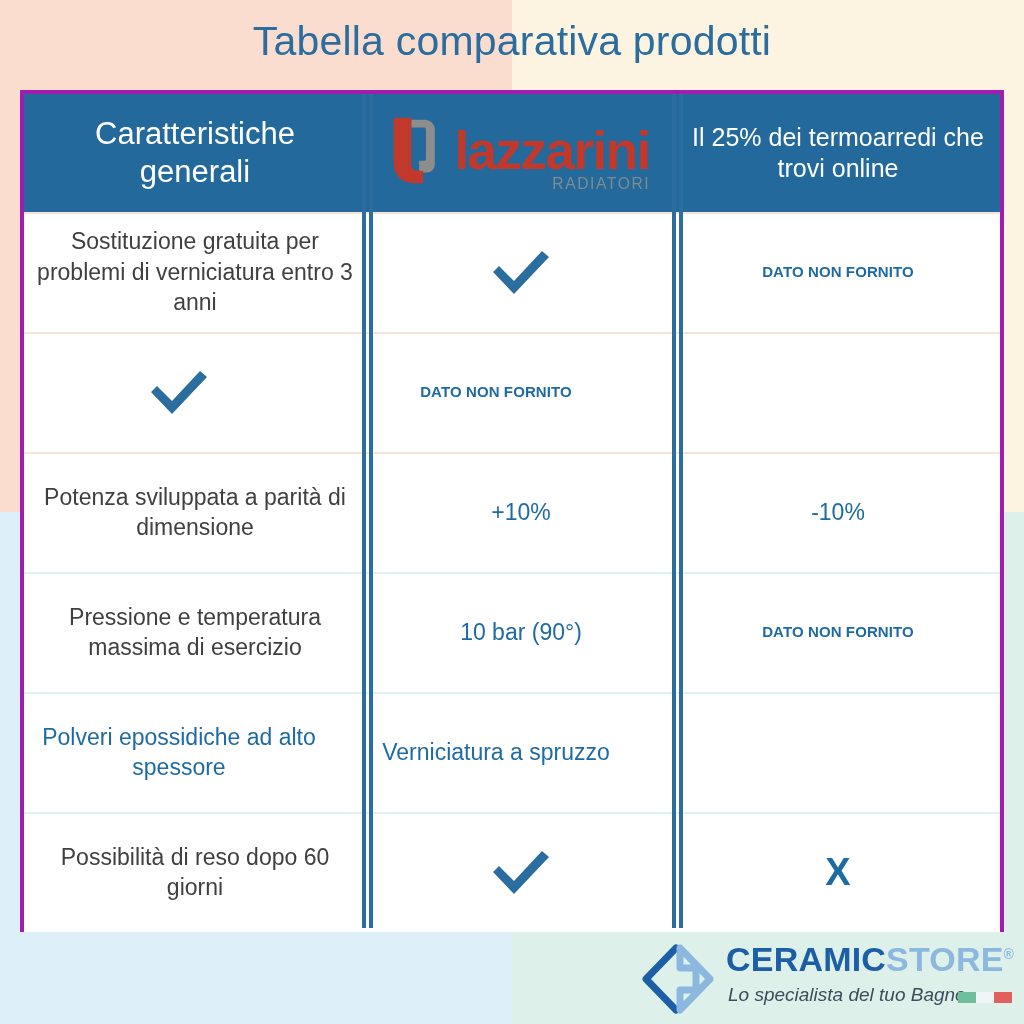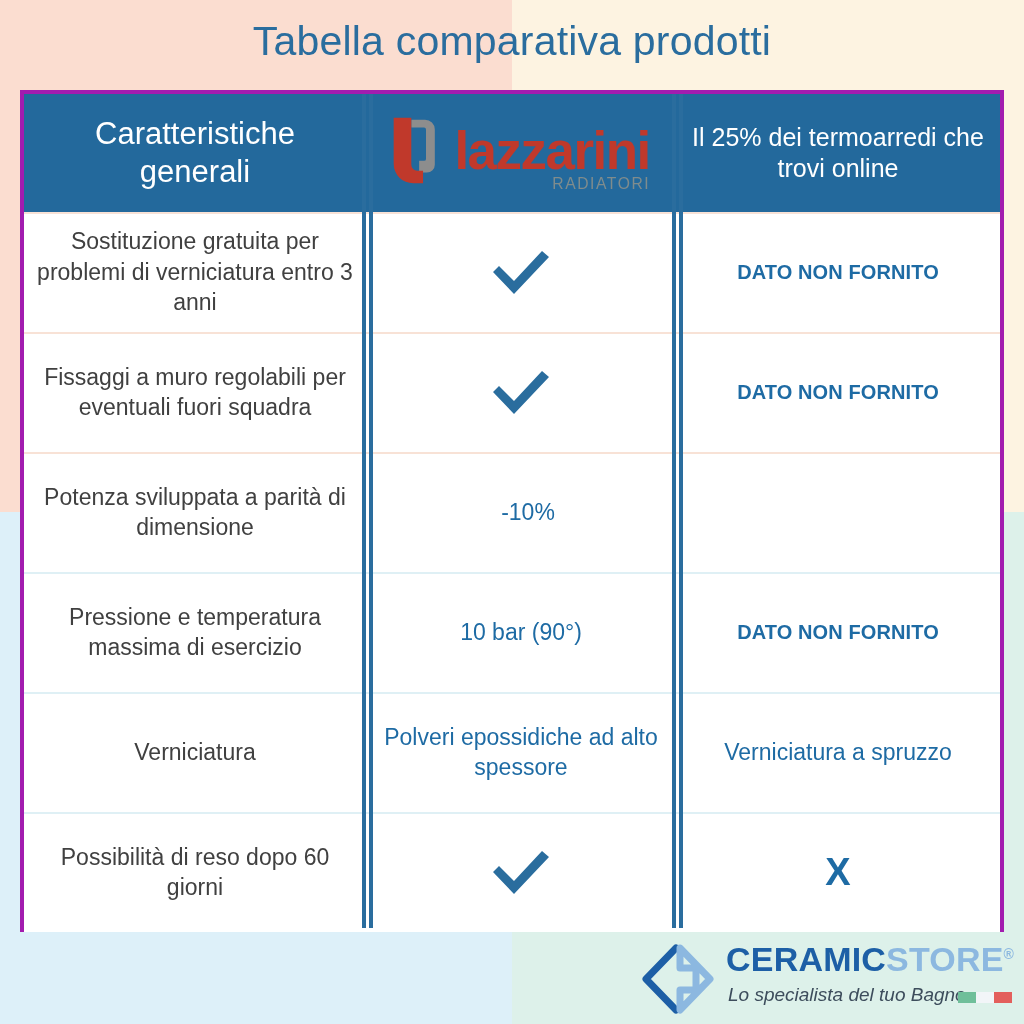--- a/index.html
+++ b/index.html
@@ -133,21 +133,21 @@
 
   
   .value-text {
     color: #1e6ba4;
     font-size: 23px;
     font-weight: 400;
     line-height: 1.32;
   }
   .value-text.bold {
     font-weight: 700;
-    font-size: 20px;
+    font-size: 15px;
     letter-spacing: 0.1px;
   }
   .value-text.xmark {
     font-weight: 700;
     font-size: 38px;
   }
   .check-icon {
     display: block;
     width: 62px;
     height: 48px;
@@ -246,61 +246,58 @@
         <path d="M3 24 L9 18 L24 33 L52 3 L59 9 L24 46 Z" fill="#2a6d9e"></path>
       </svg>
     </div>
     <div class="cell c3">
       <span class="value-text bold">DATO NON FORNITO</span>
     </div>
   </div>
 
   <div class="trow data-row">
     <div class="hdiv" style="top:0; background:#f8e2d6;"></div>
-    <div class="cell c1">
-      <span class="feature-text">Fissaggi a muro regolabili per eventuali fuori squadra</span>
-    </div>
     <div class="cell c2">
       <svg class="check-icon" viewBox="0 0 62 48">
         <path d="M3 24 L9 18 L24 33 L52 3 L59 9 L24 46 Z" fill="#2a6d9e"></path>
       </svg>
     </div>
     <div class="cell c3">
       <span class="value-text bold">DATO NON FORNITO</span>
     </div>
   </div>
 
   <div class="trow data-row">
     <div class="hdiv" style="top:0; background:#f8e2d6;"></div>
     <div class="cell c1">
       <span class="feature-text">Potenza sviluppata a parità di dimensione</span>
     </div>
+    <div class="cell c2">
+      <span class="value-text">+10%</span>
+    </div>
     <div class="cell c3">
       <span class="value-text">-10%</span>
     </div>
   </div>
 
   <div class="trow data-row">
     <div class="hdiv" style="top:0; background:#dff0f5;"></div>
     <div class="cell c1">
       <span class="feature-text">Pressione e temperatura massima di esercizio</span>
     </div>
     <div class="cell c2">
       <span class="value-text">10 bar (90°)</span>
     </div>
     <div class="cell c3">
       <span class="value-text bold">DATO NON FORNITO</span>
     </div>
   </div>
 
   <div class="trow data-row">
     <div class="hdiv" style="top:0; background:#dff0f5;"></div>
-    <div class="cell c1">
-      <span class="feature-text">Verniciatura</span>
-    </div>
     <div class="cell c2">
       <span class="value-text">Polveri epossidiche ad alto spessore</span>
     </div>
     <div class="cell c3">
       <span class="value-text">Verniciatura a spruzzo</span>
     </div>
   </div>
 
   <div class="trow data-row">
     <div class="hdiv" style="top:0; background:#dff0f5;"></div>

